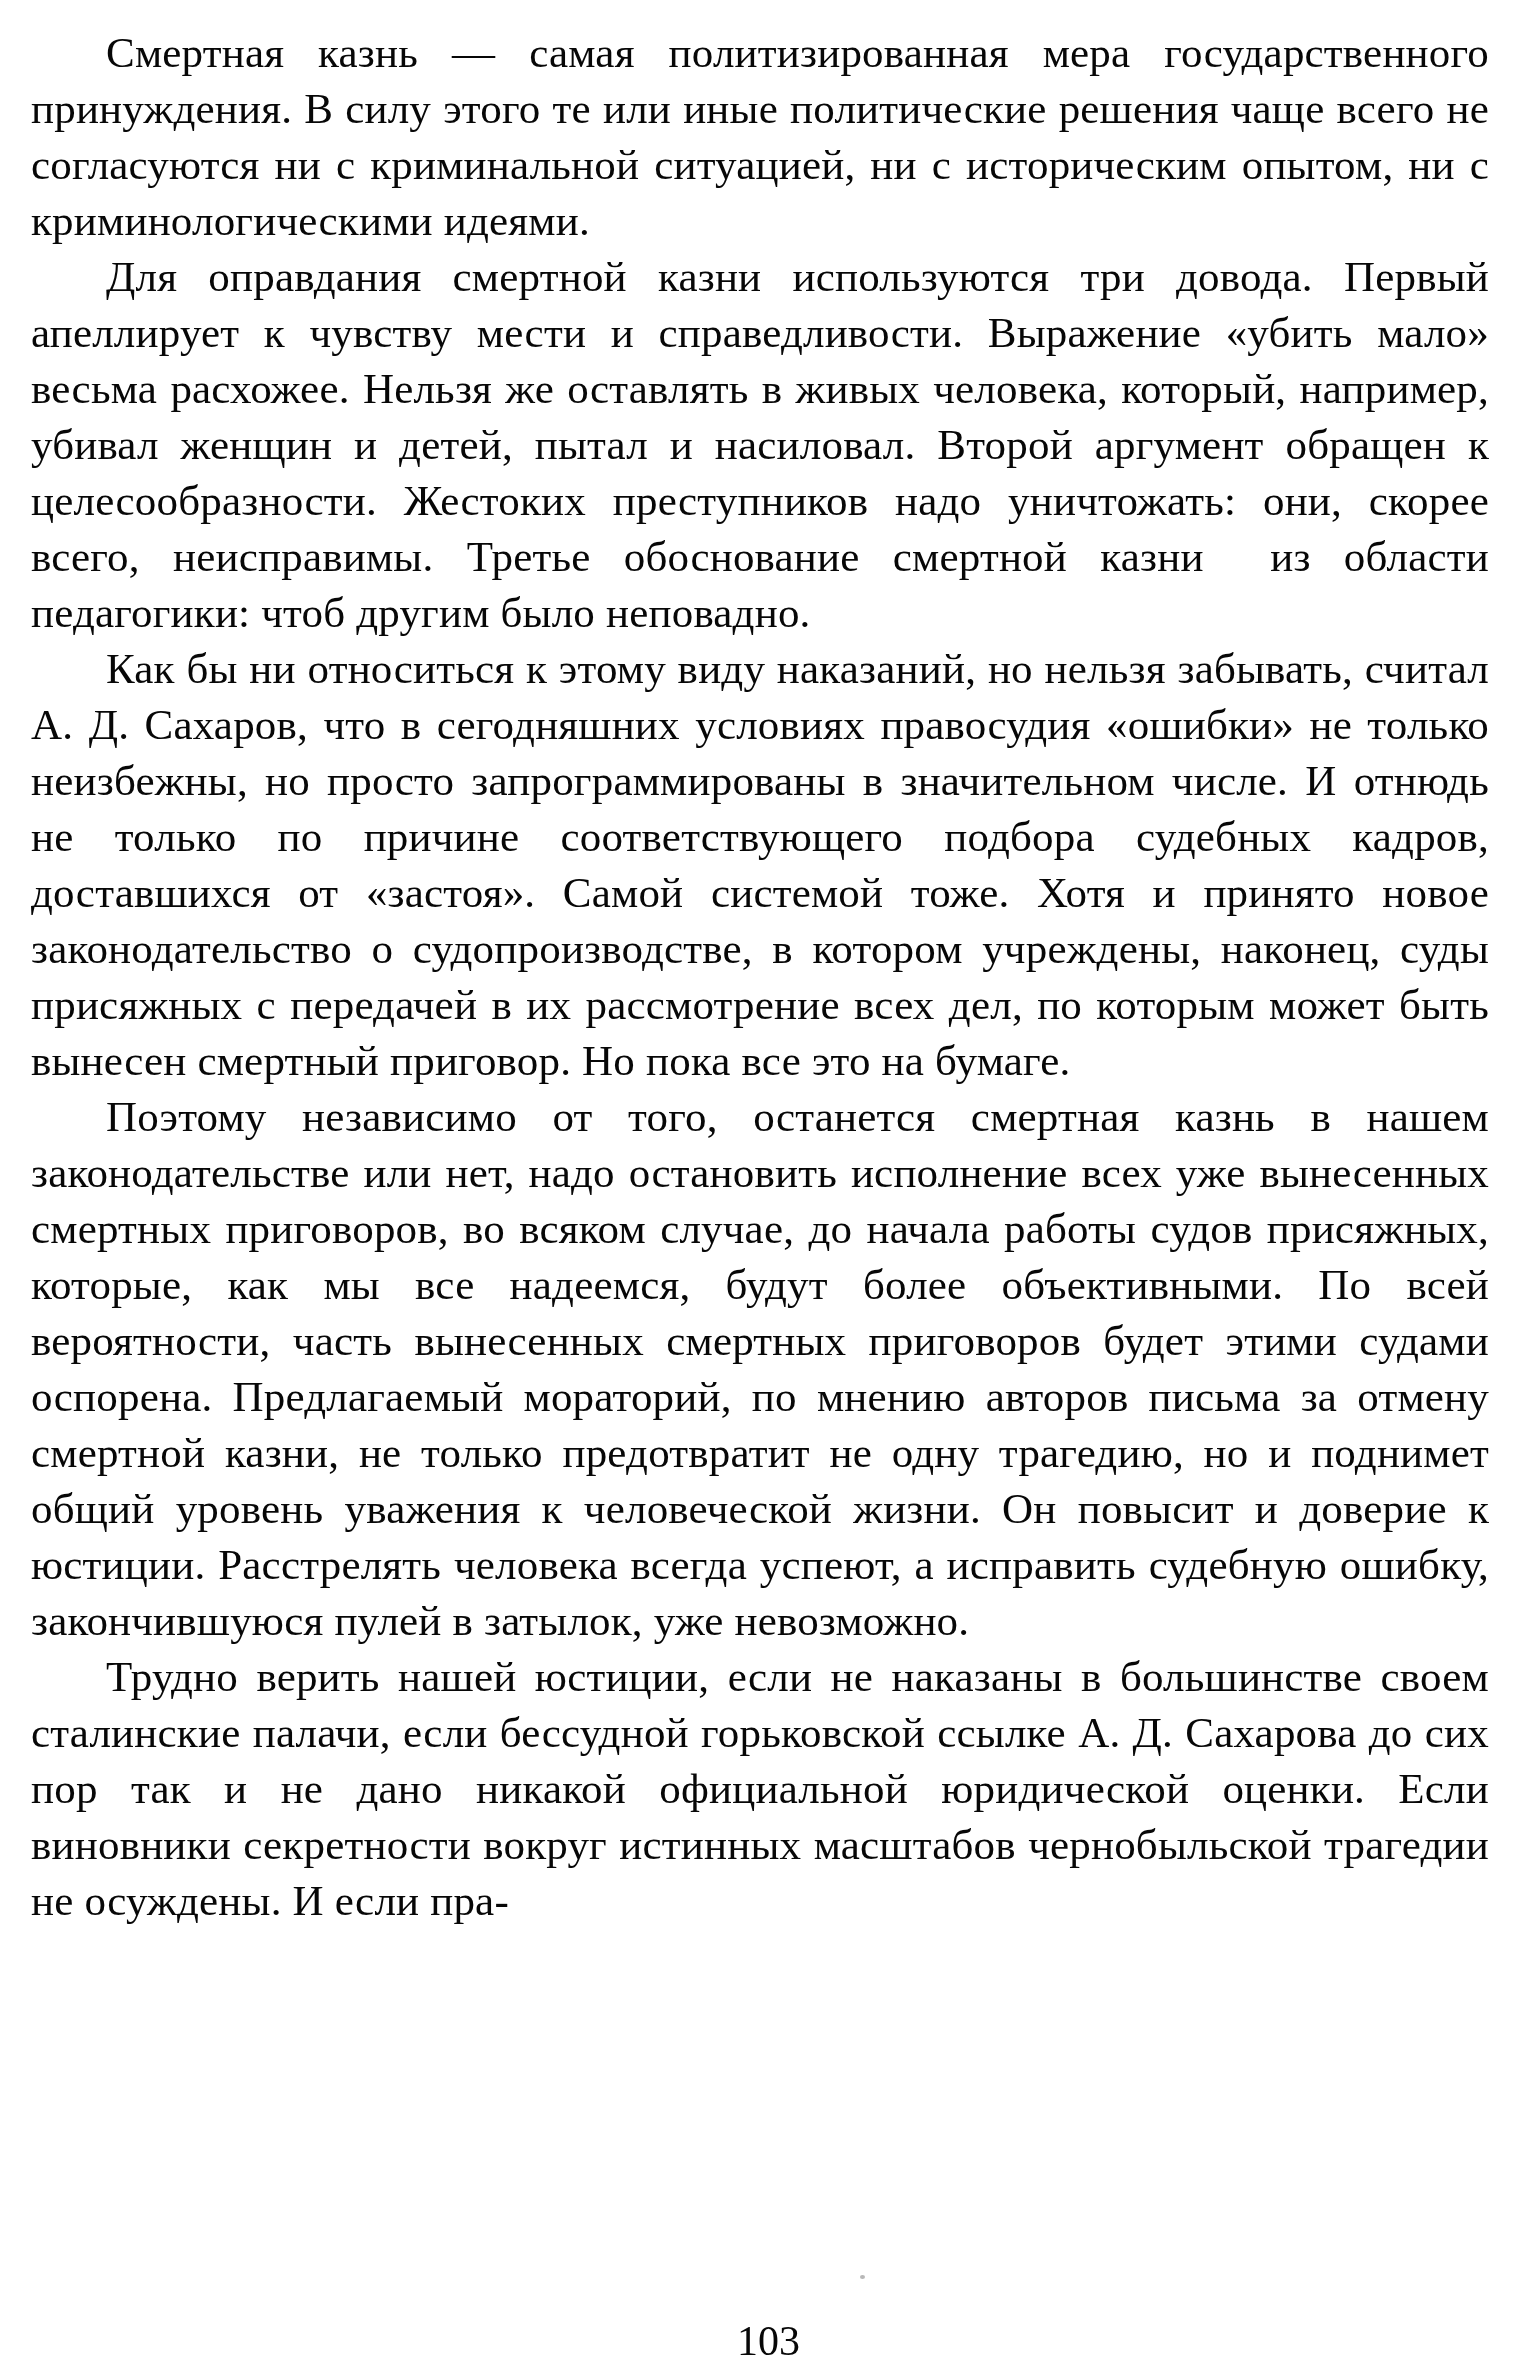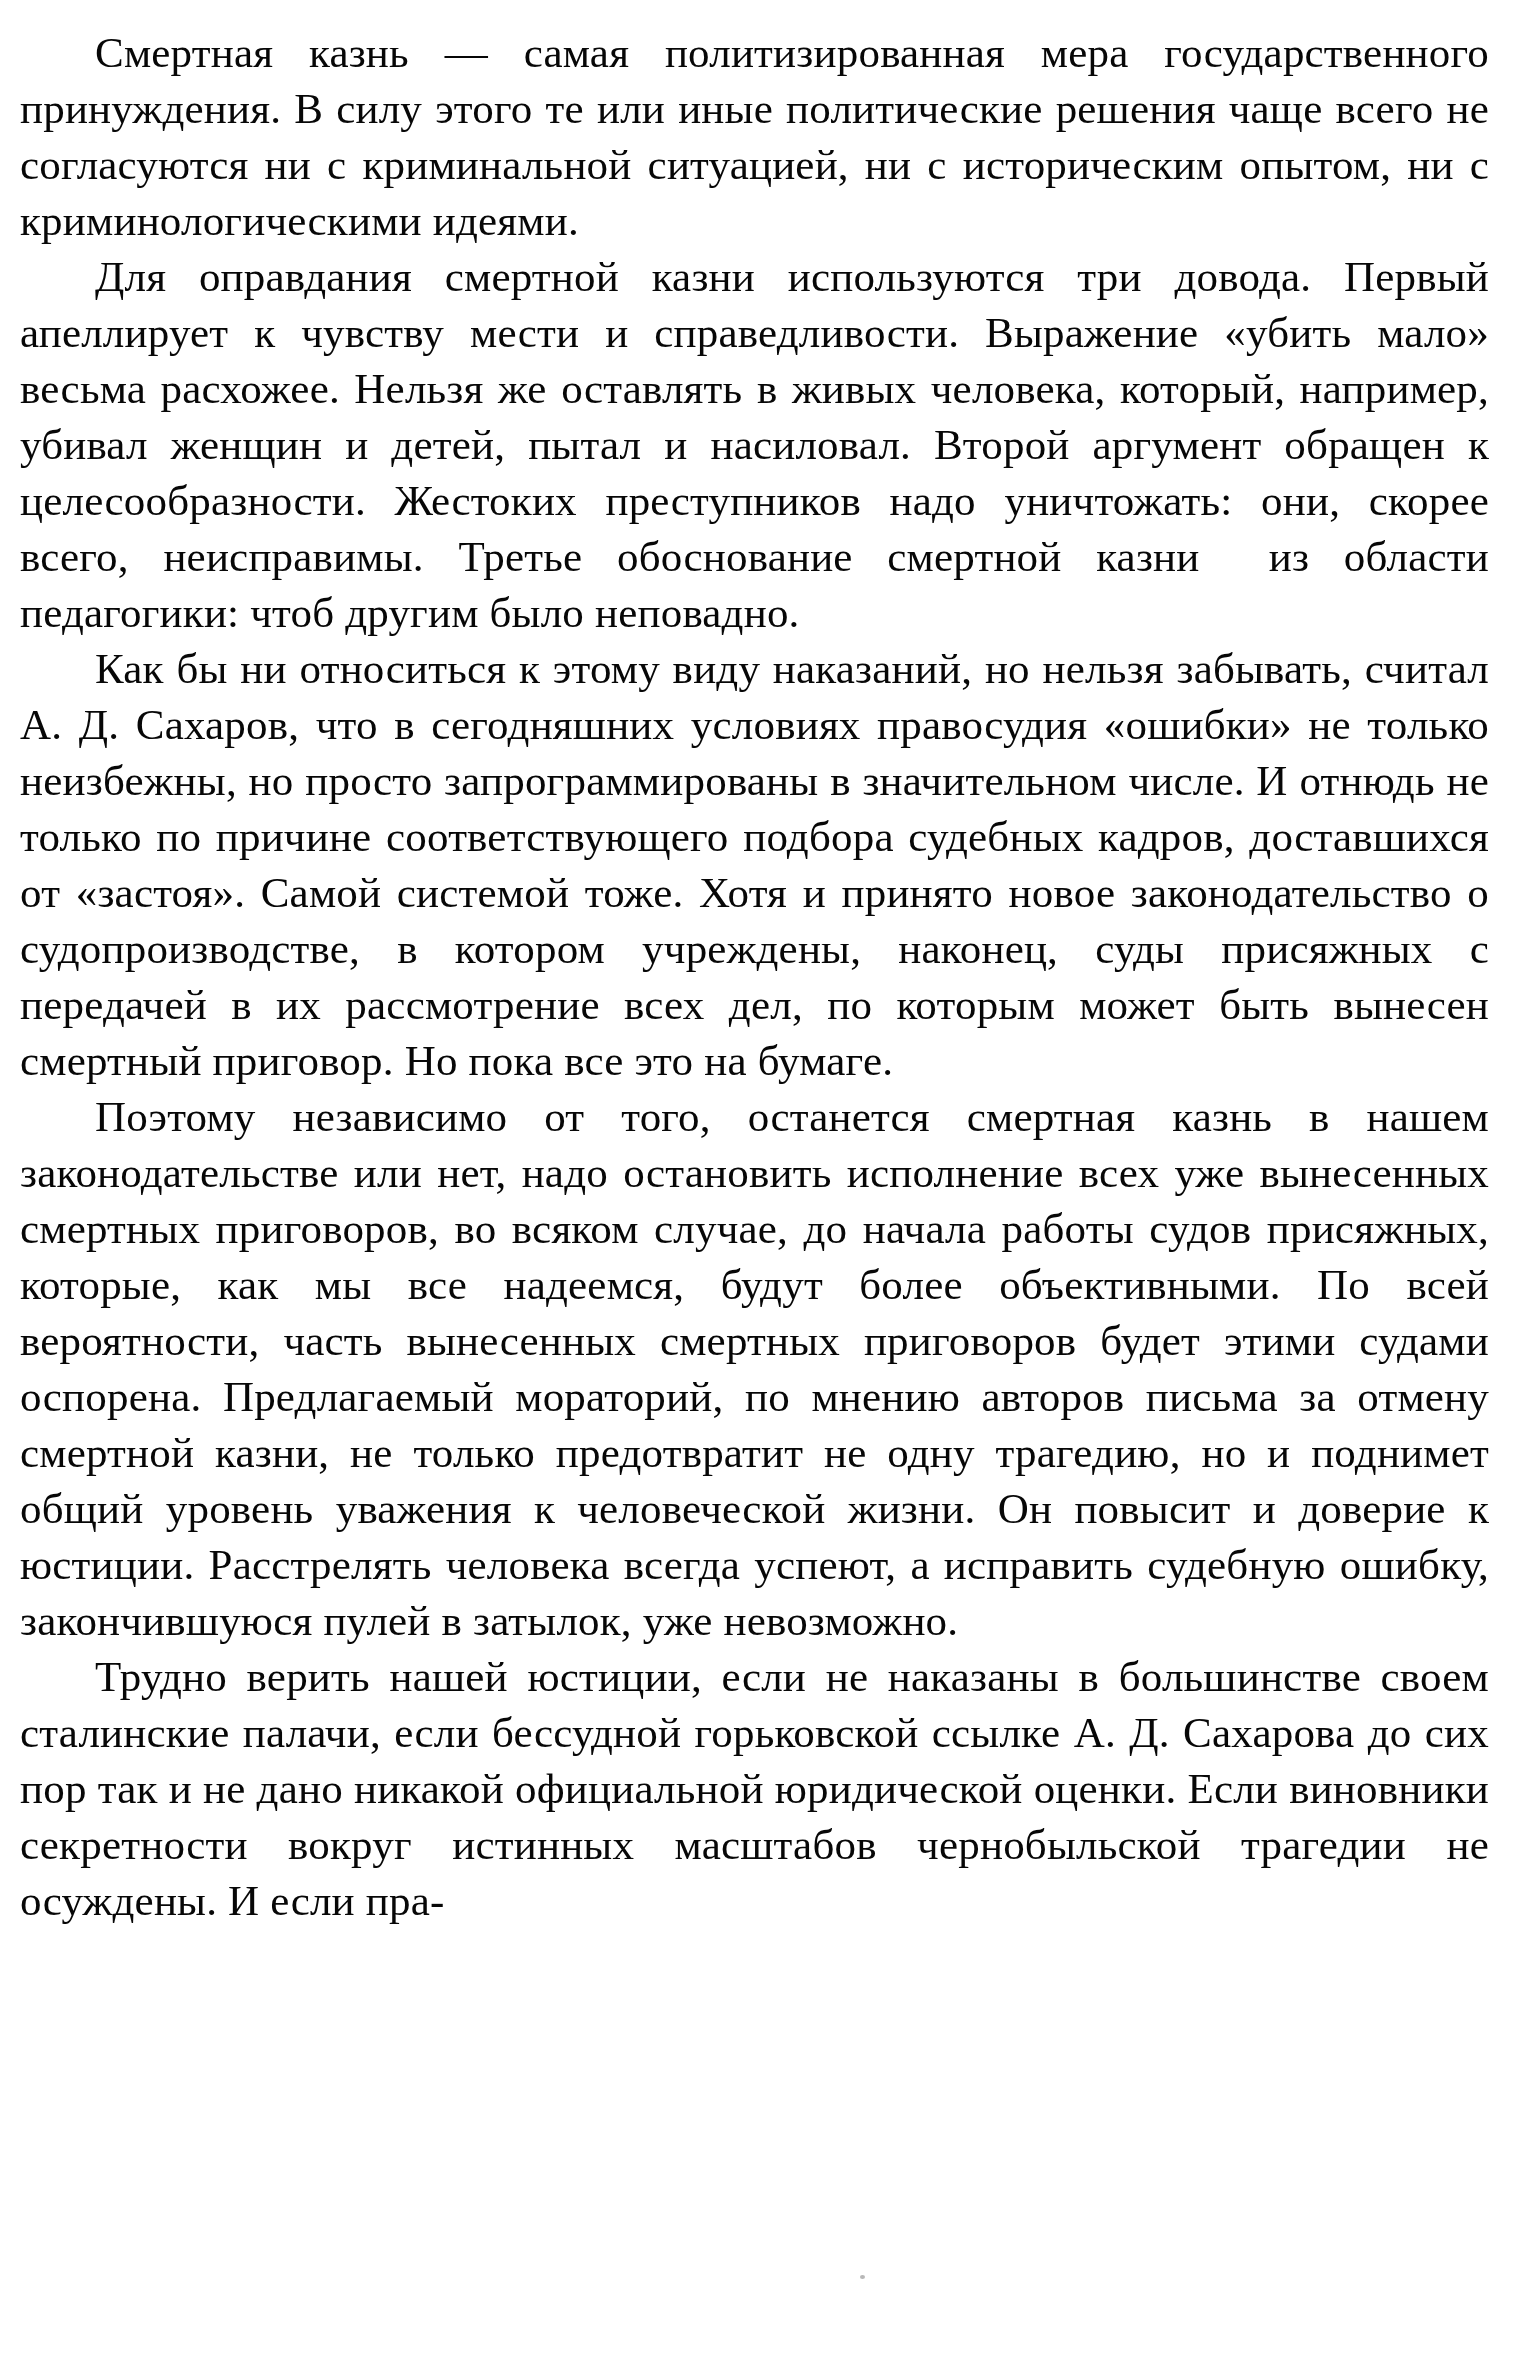--- a/index.html
+++ b/index.html
@@ -10,21 +10,21 @@
   .page {
     position: relative;
     width: 1537px;
     height: 2375px;
     box-sizing: border-box;
     background: #ffffff;
     color: #070707;
     font-family: "Liberation Serif", "DejaVu Serif", serif;
     font-size: 43px;
     line-height: 56px;
-    padding: 25px 48px 0 20px;
+    padding: 25px 48px 0 31px;
     overflow: hidden;
   }
   .page p {
     margin: 0;
     text-align: justify;
     text-indent: 75px;
     letter-spacing: 0.2px;
   }
   .folio {
     position: absolute;
@@ -50,14 +50,15 @@
 </head>
 <body>
 
 <div class="page">
   <p>Смертная казнь — самая политизированная мера государственного принуждения. В силу этого те или иные политические решения чаще всего не согласуются ни с криминальной ситуацией, ни с историческим опытом, ни с криминологическими идеями.</p>
   <p>Для оправдания смертной казни используются три довода. Первый апеллирует к чувству мести и справедливости. Выражение «убить мало» весьма расхожее. Нельзя же оставлять в живых человека, который, например, убивал женщин и детей, пытал и насиловал. Второй аргумент обращен к целесообразности. Жестоких преступников надо уничтожать: они, скорее всего, неисправимы. Третье обоснование смертной казни &nbsp;из области педагогики: чтоб другим было неповадно.</p>
   <p>Как бы ни относиться к этому виду наказаний, но нельзя забывать, считал А. Д. Сахаров, что в сегодняшних условиях правосудия «ошибки» не только неизбежны, но просто запрограммированы в значительном числе. И отнюдь не только по причине соответствующего подбора судебных кадров, доставшихся от «застоя». Самой системой тоже. Хотя и принято новое законодательство о судопроизводстве, в котором учреждены, наконец, суды присяжных с передачей в их рассмотрение всех дел, по которым может быть вынесен смертный приговор. Но пока все это на бумаге.</p>
   <p>Поэтому независимо от того, останется смертная казнь в нашем законодательстве или нет, надо остановить исполнение всех уже вынесенных смертных приговоров, во всяком случае, до начала работы судов присяжных, которые, как мы все надеемся, будут более объективными. По всей вероятности, часть вынесенных смертных приговоров будет этими судами оспорена. Предлагаемый мораторий, по мнению авторов письма за отмену смертной казни, не только предотвратит не одну трагедию, но и поднимет общий уровень уважения к человеческой жизни. Он повысит и доверие к юстиции. Расстрелять человека всегда успеют, а исправить судебную ошибку, закончившуюся пулей в затылок, уже невозможно.</p>
   <p>Трудно верить нашей юстиции, если не наказаны в большинстве своем сталинские палачи, если бессудной горьковской ссылке А. Д. Сахарова до сих пор так и не дано никакой официальной юридической оценки. Если виновники секретности вокруг истинных масштабов чернобыльской трагедии не осуждены. И если пра-</p>
   <div class="scan-dot"></div>
+  <div class="folio">103</div>
 </div>
 
 
 </body></html>

